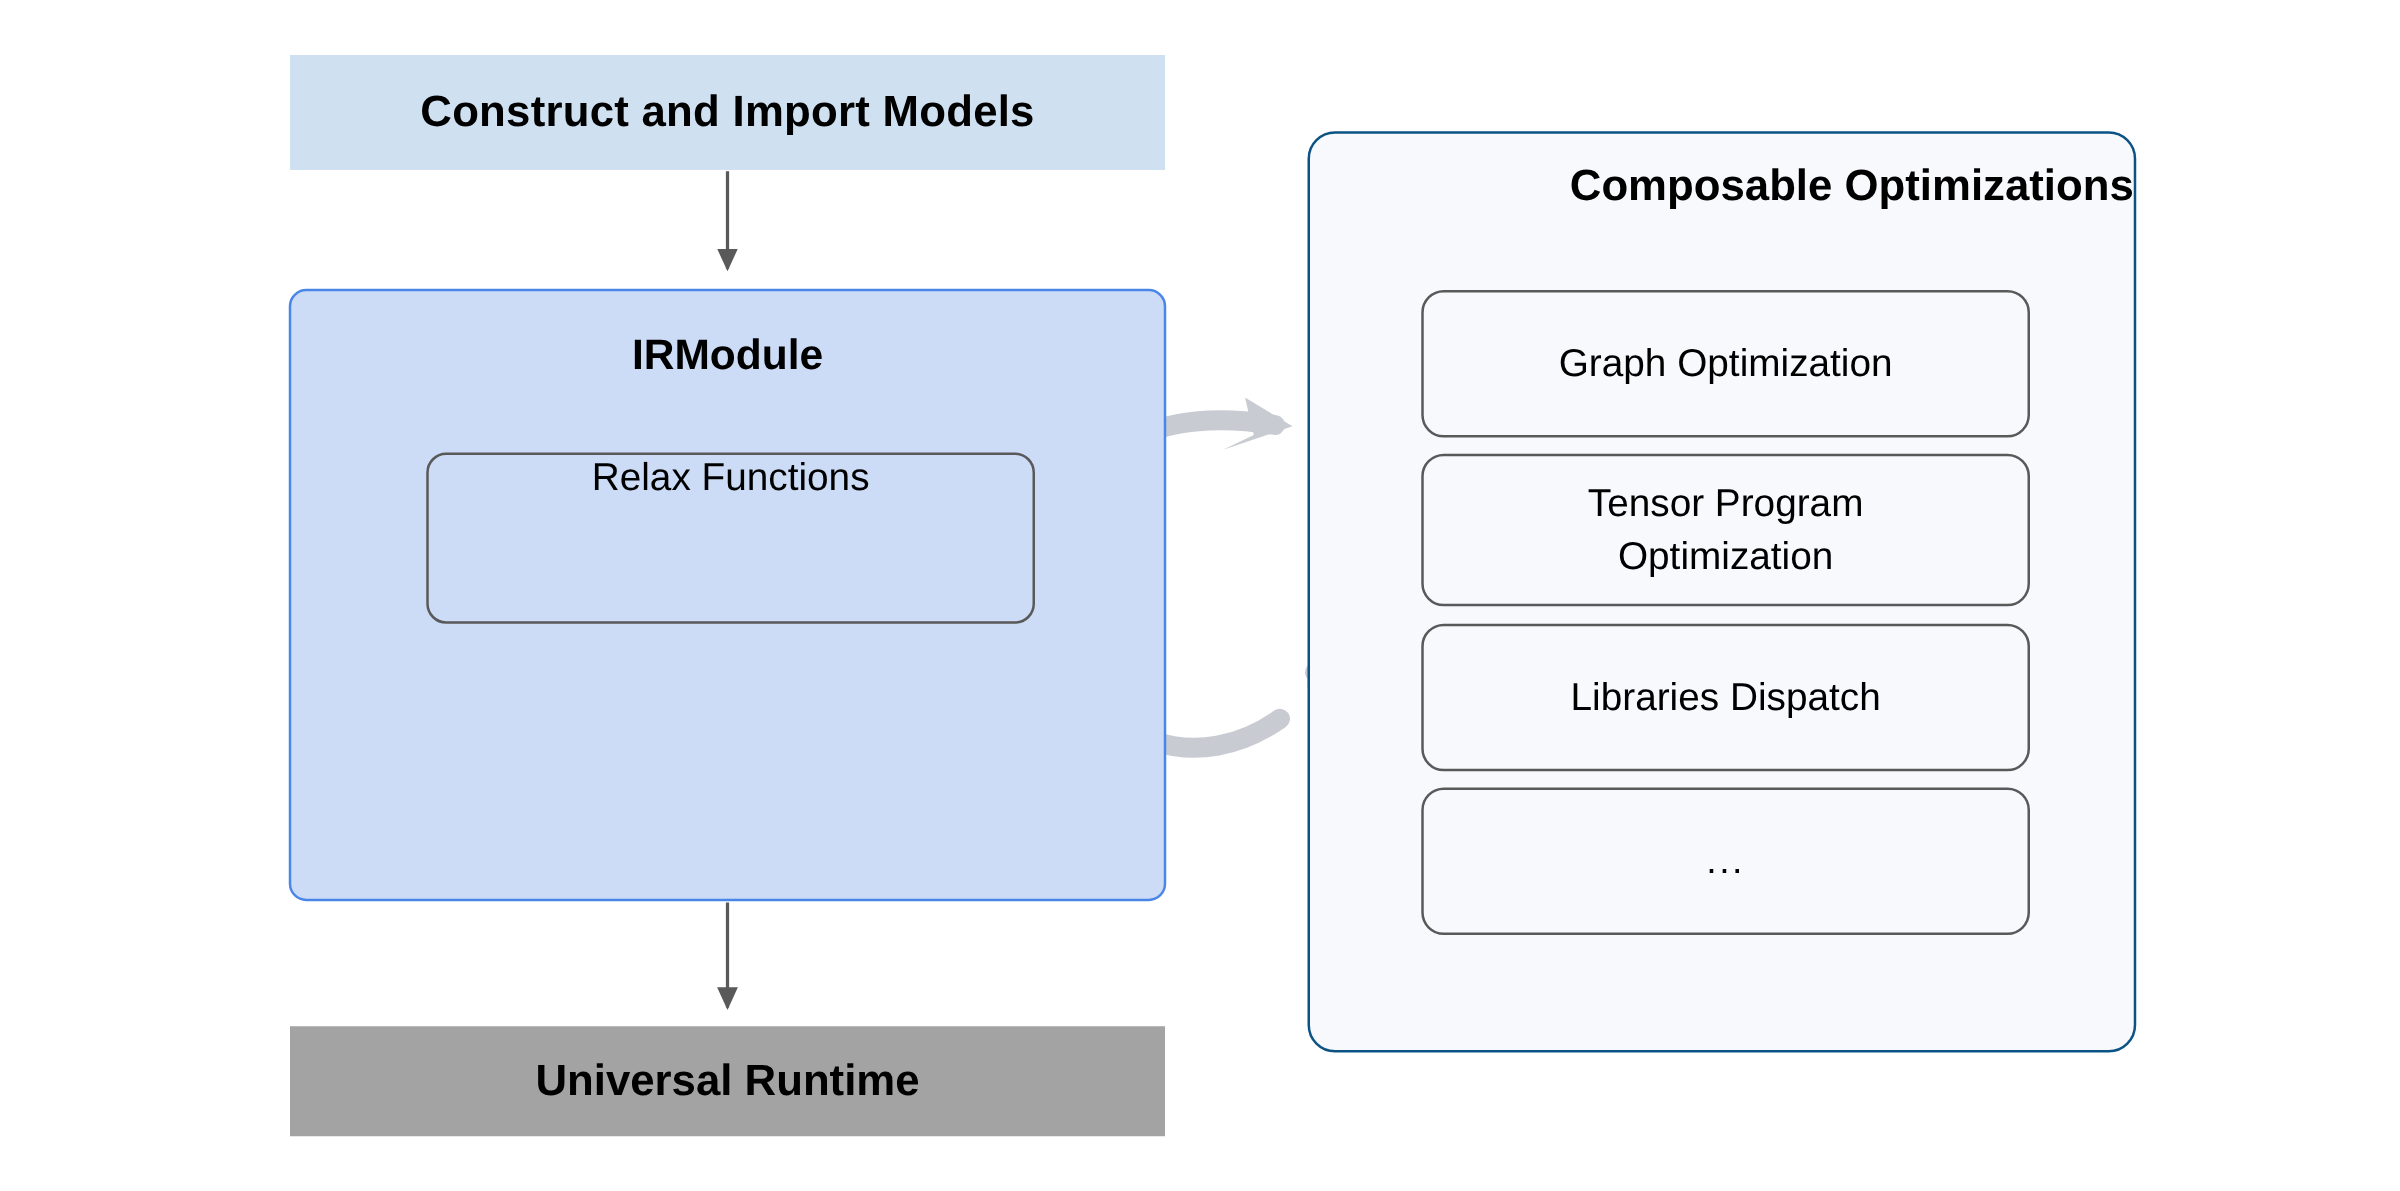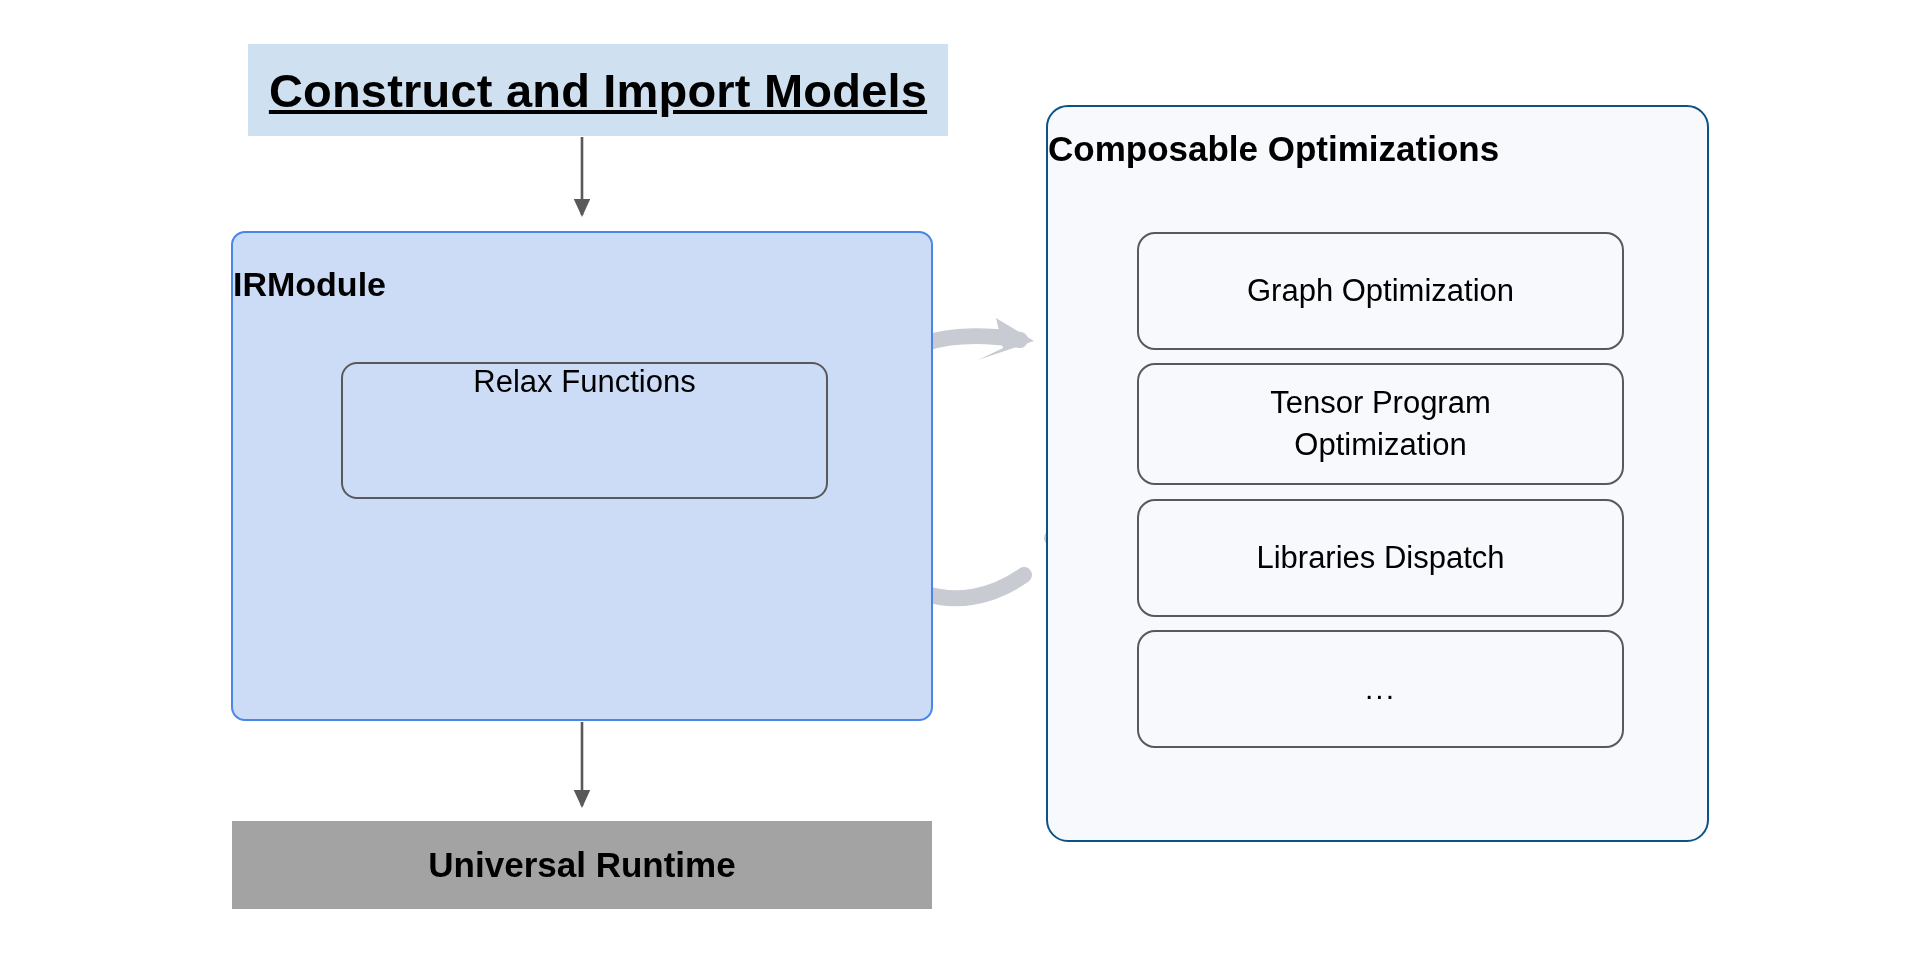--- a/index.html
+++ b/index.html
@@ -27,49 +27,48 @@
     position: absolute;
     box-sizing: border-box;
     display: flex;
     align-items: center;
     justify-content: center;
     text-align: center;
   }
 
   
   #construct-import {
-    left: 248px;
+    left: 232px;
     top: 44px;
     width: 700px;
     height: 92px;
     background: #cfe0f1;
     border: none;
-    font-size: 47px;
+    font-size: 35px;
     font-weight: bold;
     letter-spacing: 0.2px;
-    text-decoration: underline;
   }
 
   
   #irmodule {
     left: 231px;
     top: 231px;
     width: 702px;
     height: 490px;
     background: #ccdcf6;
     border: 2.5px solid #4a86e8;
     border-radius: 14px;
     display: block;
   }
   #irmodule-title {
     position: absolute;
     left: 0;
     top: 32px;
     width: 100%;
-    text-align: left;
+    text-align: center;
     font-size: 34px;
     font-weight: bold;
   }
   .sub-node {
     position: absolute;
     box-sizing: border-box;
     background: transparent;
     border: 2.5px solid #595959;
     border-radius: 16px;
     display: flex;
@@ -111,21 +110,21 @@
     background: #f7f9fd;
     border: 2.5px solid #0b5384;
     border-radius: 22px;
     display: block;
   }
   #composable-title {
     position: absolute;
     left: 0;
     top: 22px;
     width: 100%;
-    text-align: left;
+    text-align: right;
     font-size: 35px;
     font-weight: bold;
   }
   .opt-node {
     position: absolute;
     box-sizing: border-box;
     left: 89px;
     width: 487px;
     background: transparent;
     border: 2.5px solid #595959;

